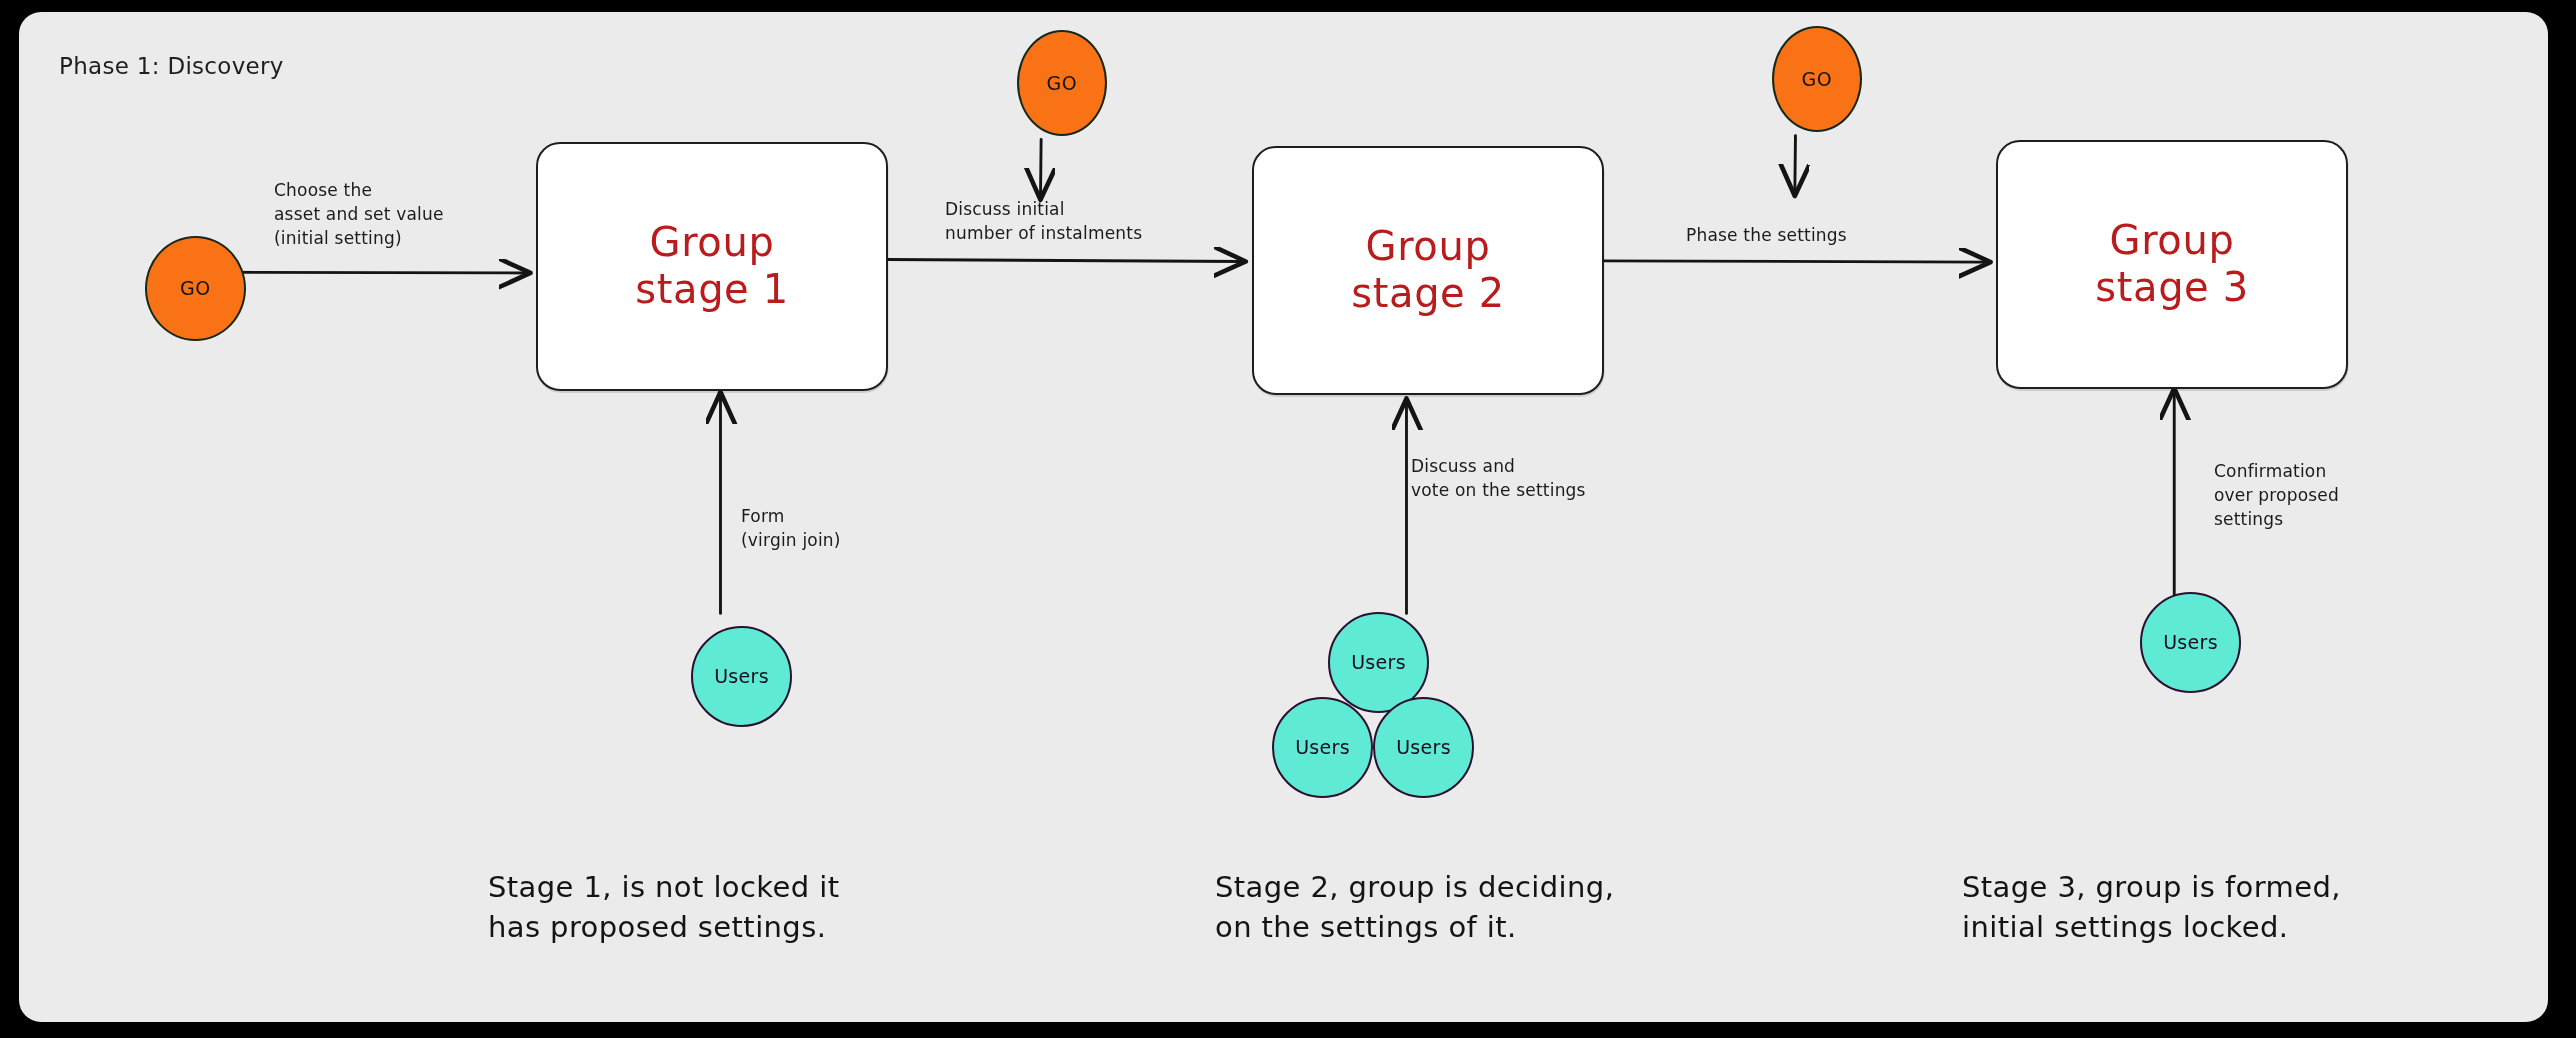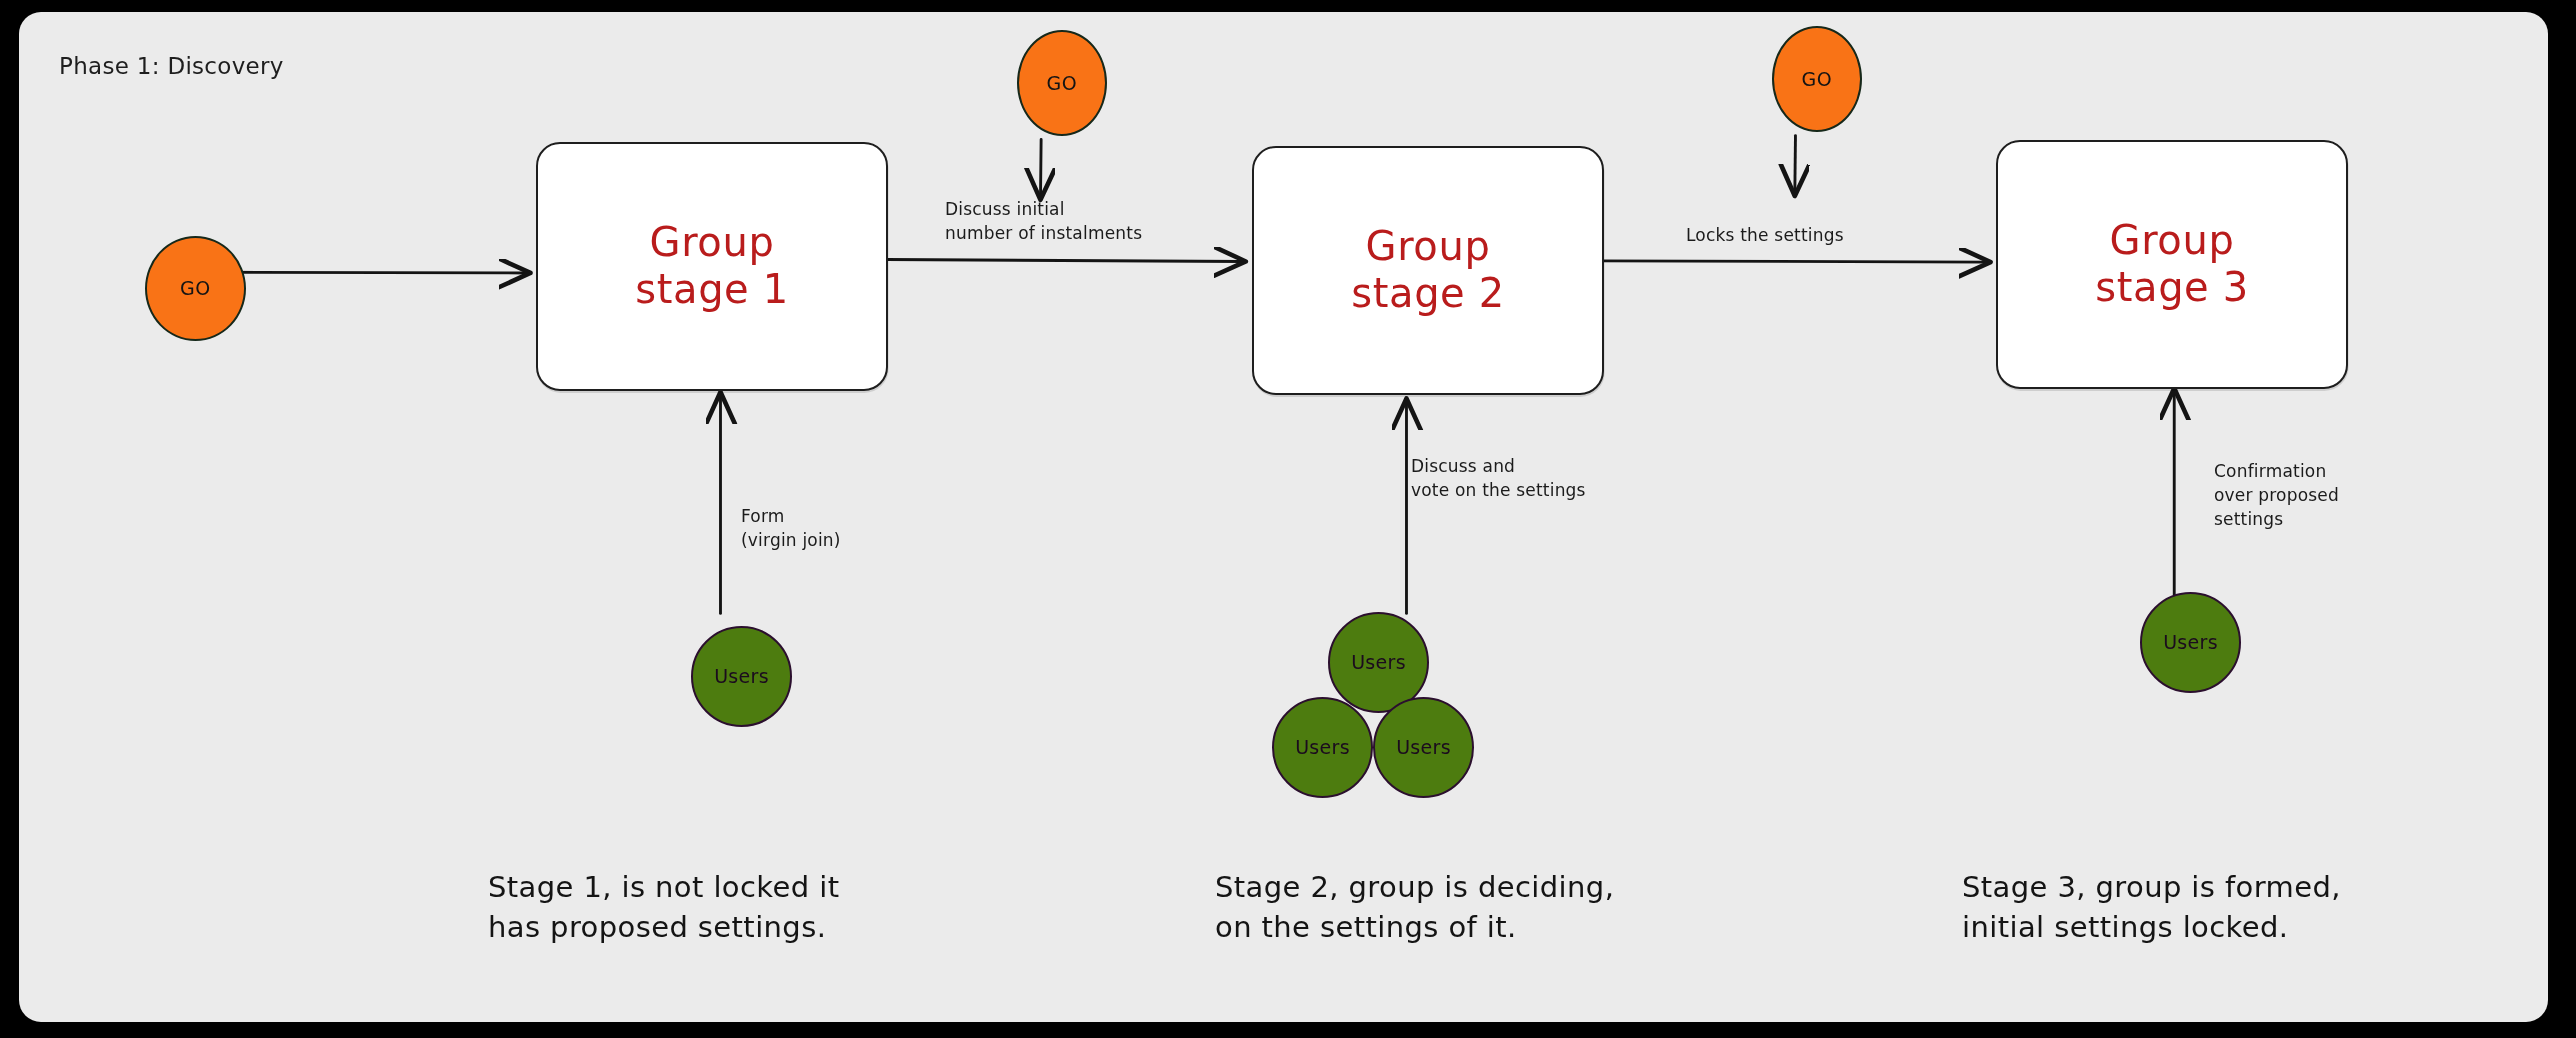--- a/index.html
+++ b/index.html
@@ -18,21 +18,21 @@
   .gbox{position:absolute;background:#fff;border:2.6px solid #1e1e1e;
         border-radius:24px;display:flex;flex-direction:column;
         align-items:center;justify-content:center;
         box-shadow:0.6px 1.9px 0 rgba(0,0,0,.12);}
   .gbox .ln{font-size:40px;color:#b91c1c;line-height:1.18;letter-spacing:0.6px;}
 
   .circ{position:absolute;border-radius:50%;display:flex;
         align-items:center;justify-content:center;text-align:center;}
   .go{background:#f97316;border:2.6px solid #16281a;}
   .go span{font-size:19px;color:#141414;letter-spacing:0.6px;}
-  .usr{background:#4d7c0f;border:2.6px solid #2b0f2e;}
+  .usr{background:#5eead4;border:2.6px solid #2b0f2e;}
   .usr span{font-size:19px;color:#1b0b1e;letter-spacing:0.3px;}
 
   
   .lab{position:absolute;font-size:17px;color:#1b1b1b;line-height:1.42;
        white-space:pre-line;letter-spacing:0.2px;}
 
   
   .cap{position:absolute;font-size:29px;color:#141414;line-height:1.38;
        white-space:pre-line;letter-spacing:0.4px;margin-top:18px;}
 
@@ -111,25 +111,28 @@
       <span>Users</span>
     </div>
     <div class="circ usr" style="left:1354px;top:685px;width:97px;height:97px;">
       <span>Users</span>
     </div>
 
     <div class="circ usr" style="left:2121px;top:580px;width:97px;height:97px;">
       <span>Users</span>
     </div>
 
+    <div class="lab" style="left:255px;top:166px;">Choose the
+asset and set value
+(initial setting)</div>
 
     <div class="lab" style="left:926px;top:185px;">Discuss initial
 number of instalments</div>
 
-    <div class="lab" style="left:1667px;top:211px;">Locks the settings</div>
+    <div class="lab" style="left:1667px;top:211px;">Phase the settings</div>
 
     <div class="lab" style="left:722px;top:492px;">Form
 (virgin join)</div>
 
     <div class="lab" style="left:1392px;top:442px;">Discuss and
 vote on the settings</div>
 
     <div class="lab" style="left:2159px;top:447px;margin-left:36px;">Confirmation
 over proposed
 settings</div>

